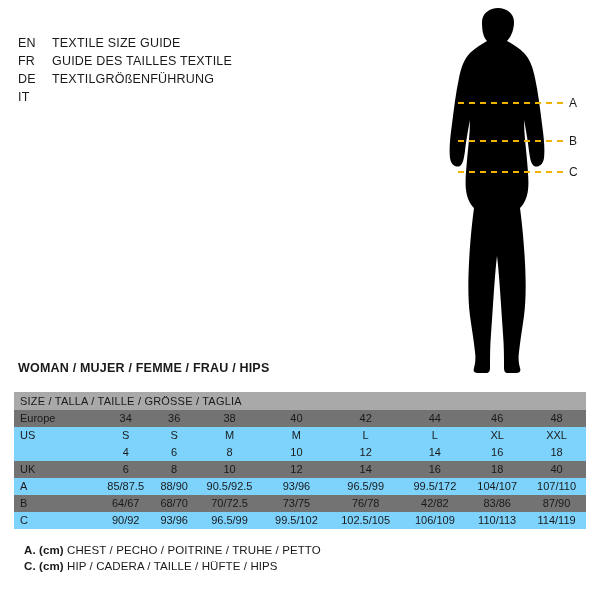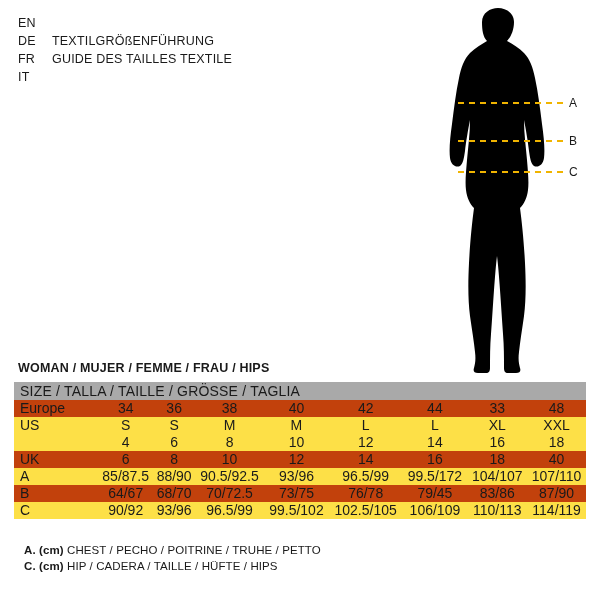--- a/index.html
+++ b/index.html
@@ -32,20 +32,21 @@
     display: flex;
     align-items: baseline;
     height: 18px;
     font-size: 12.5px;
     letter-spacing: 0.2px;
   }
   .lang-code {
     width: 34px;
     flex: 0 0 34px;
     color: #1a1a1a;
+    margin-top: 20px;
   }
   .lang-text {
     color: #1a1a1a;
     white-space: nowrap;
   }
 
   
   .figure-wrap {
     position: absolute;
     left: 420px;
@@ -73,24 +74,24 @@
     top: 361px;
     font-size: 12.5px;
     font-weight: bold;
     letter-spacing: 0.2px;
     color: #1a1a1a;
   }
 
   .size-table {
     position: absolute;
     left: 14px;
-    top: 382px;
+    top: 392px;
     width: 572px;
     border-collapse: collapse;
-    font-size: 14px;
+    font-size: 11px;
     color: #1a1a1a;
   }
   .size-table td {
     padding: 0;
     height: 17px;
     line-height: 17px;
     text-align: center;
     white-space: nowrap;
   }
   .size-table td.rowhead {
@@ -101,24 +102,24 @@
   .row-head-band td {
     background: #a9a9a9;
     font-weight: normal;
     text-align: left;
     padding-left: 6px;
     height: 18px;
     line-height: 18px;
     letter-spacing: 0.2px;
   }
   .row-shade td {
-    background: #fde047;
+    background: #7dd3fc;
   }
   .row-plain td {
-    background: #c2410c;
+    background: #737373;
   }
 
   
   .legend {
     position: absolute;
     left: 24px;
     top: 542px;
     width: 560px;
   }
   .legend-row {
@@ -133,28 +134,29 @@
   }
 </style>
 </head>
 <body>
 
 <div class="page">
 
   <div class="lang-block">
     <div class="lang-row">
       <span class="lang-code">EN</span>
+      <span class="lang-text">TEXTILE SIZE GUIDE</span>
+    </div>
+    <div class="lang-row">
+      <span class="lang-code">FR</span>
+      <span class="lang-text">GUIDE DES TAILLES TEXTILE</span>
     </div>
     <div class="lang-row">
       <span class="lang-code">DE</span>
       <span class="lang-text">TEXTILGRÖßENFÜHRUNG</span>
-    </div>
-    <div class="lang-row">
-      <span class="lang-code">FR</span>
-      <span class="lang-text">GUIDE DES TAILLES TEXTILE</span>
     </div>
     <div class="lang-row">
       <span class="lang-code">IT</span>
     </div>
   </div>
 
   <div class="figure-wrap">
     <svg class="figure-svg" width="170" height="370" viewBox="0 0 170 370" xmlns="http://www.w3.org/2000/svg">
 
       <path fill="#000000" d="
@@ -225,21 +227,21 @@
       </tr>
 
       <tr class="row-plain">
         <td class="rowhead">Europe</td>
         <td>34</td>
         <td>36</td>
         <td>38</td>
         <td>40</td>
         <td>42</td>
         <td>44</td>
-        <td>33</td>
+        <td>46</td>
         <td>48</td>
       </tr>
 
       <tr class="row-shade">
         <td class="rowhead">US</td>
         <td>S</td>
         <td>S</td>
         <td>M</td>
         <td>M</td>
         <td>L</td>
@@ -284,21 +286,21 @@
         <td>107/110</td>
       </tr>
 
       <tr class="row-plain">
         <td class="rowhead">B</td>
         <td>64/67</td>
         <td>68/70</td>
         <td>70/72.5</td>
         <td>73/75</td>
         <td>76/78</td>
-        <td>79/45</td>
+        <td>42/82</td>
         <td>83/86</td>
         <td>87/90</td>
       </tr>
 
       <tr class="row-shade">
         <td class="rowhead">C</td>
         <td>90/92</td>
         <td>93/96</td>
         <td>96.5/99</td>
         <td>99.5/102</td>

